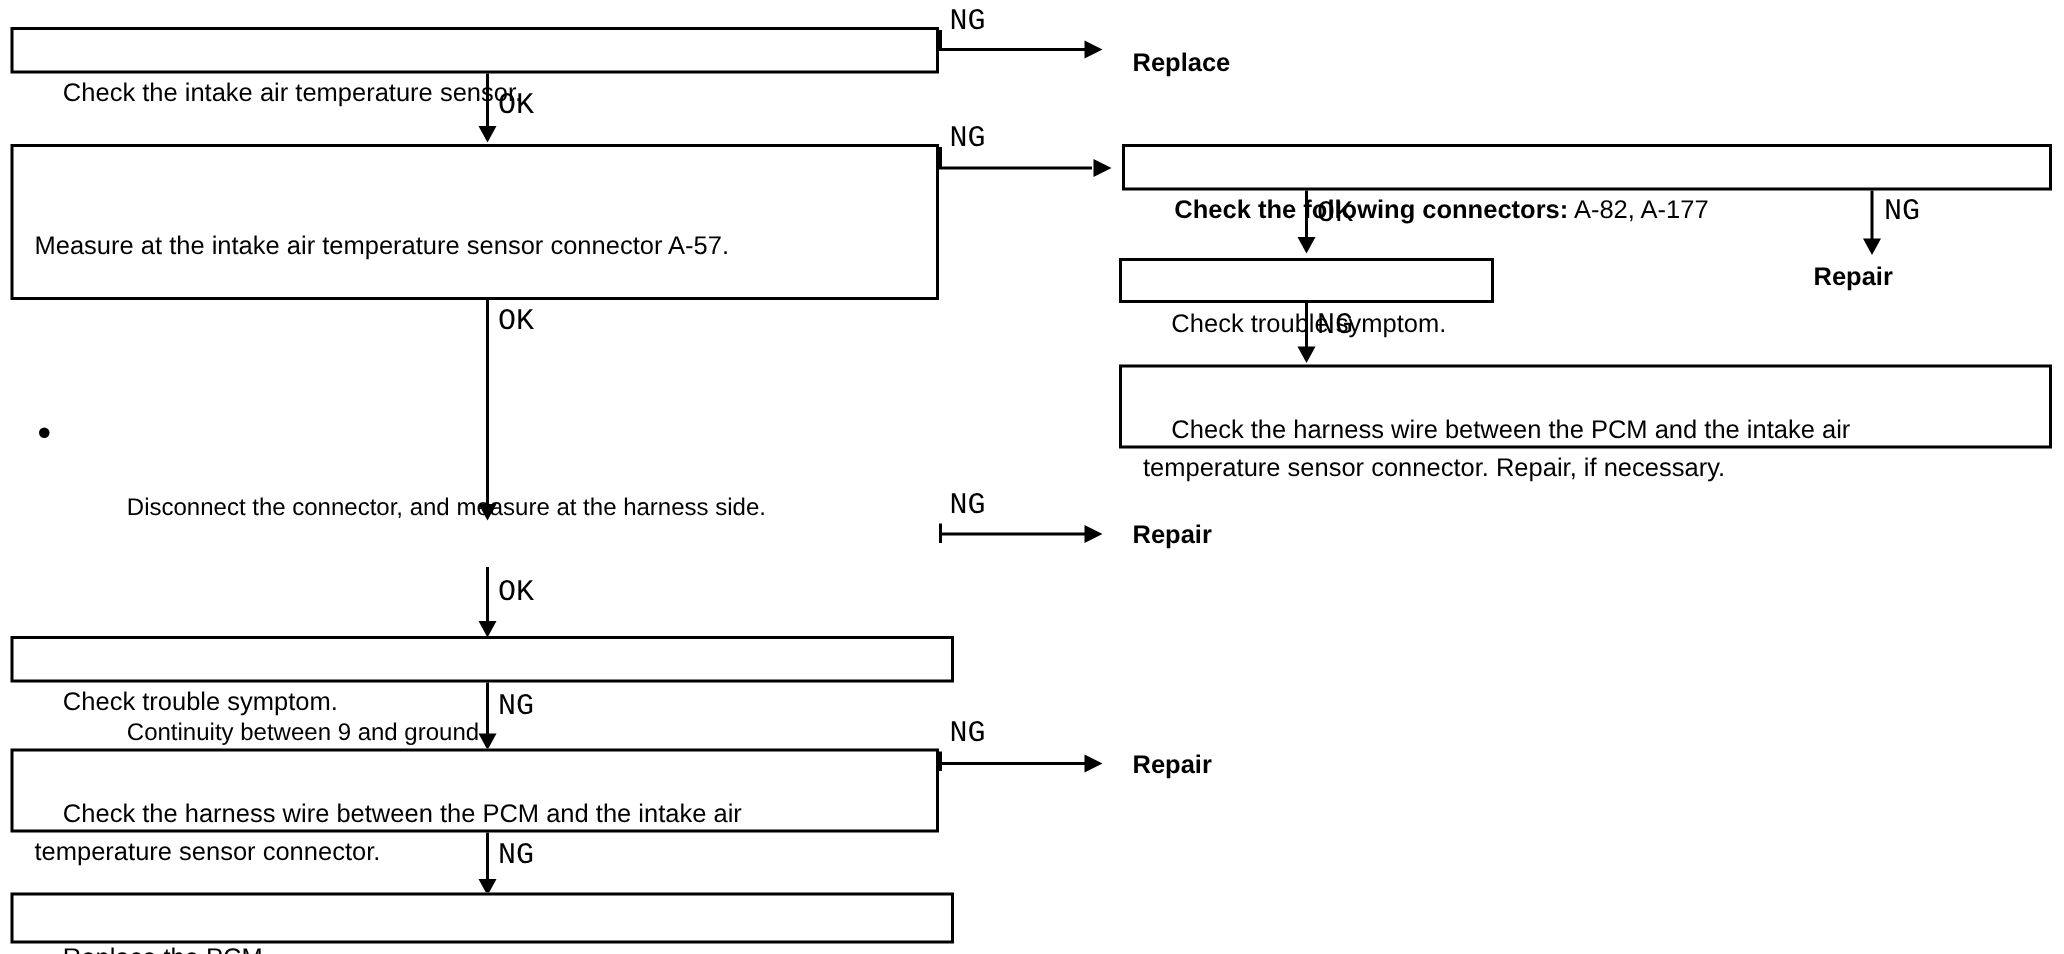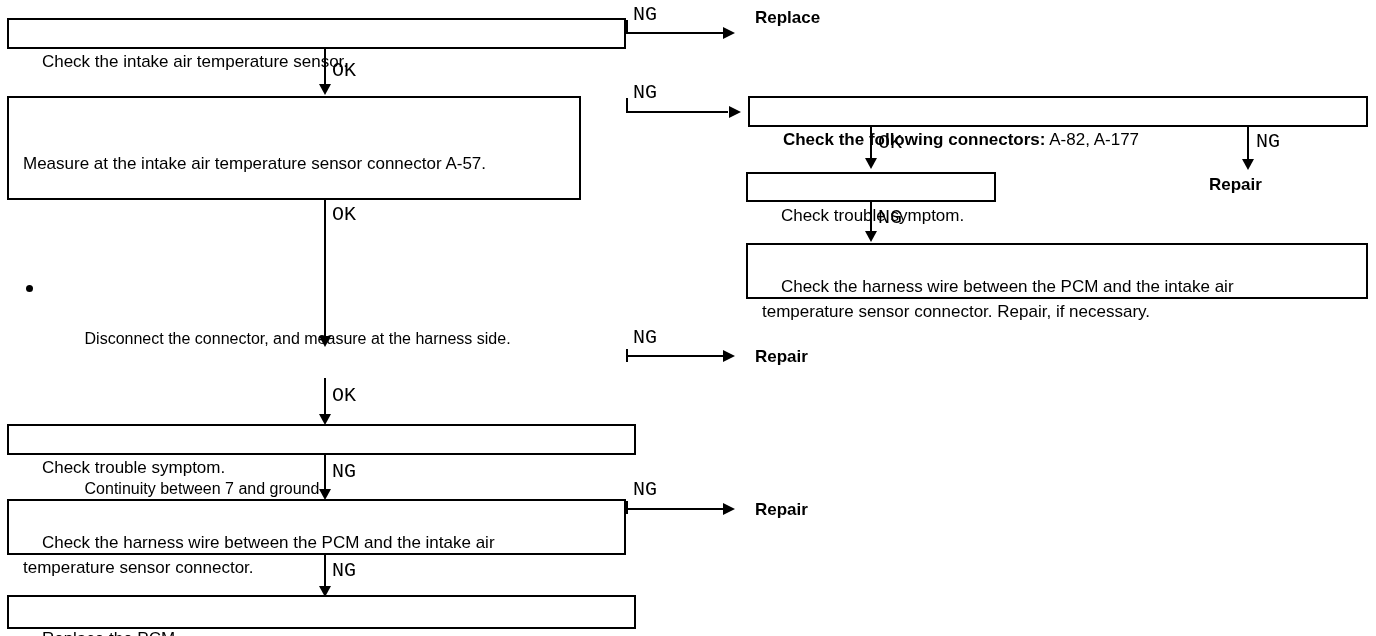--- a/index.html
+++ b/index.html
@@ -103,36 +103,36 @@
 <div id="canvas">
 
   <div class="box" style="left:7px; top:18px; width:619px; height:31px;">
     <span class="reg">Check the intake air temperature sensor.</span>
   </div>
 
   <div class="edge-label" style="left:633px; top:6px;">NG</div>
   <div class="vline" style="left:626px; top:20px; height:13px;"></div>
   <div class="hline" style="left:626px; top:32px; width:101px;"></div>
   <div class="arrow-right" style="left:723px; top:27px;"></div>
-  <div class="terminal" style="left:755px; top:8px;">Replace</div>
+  <div class="terminal" style="left:755px; top:32px;">Replace</div>
 
   <div class="vline" style="left:324px; top:49px; height:36px;"></div>
   <div class="arrow-down" style="left:319px; top:84px;"></div>
   <div class="edge-label" style="left:332px; top:62px;">OK</div>
 
-  <div class="box" style="left:7px; top:96px; width:574px; height:104px; padding-top:3px;">
+  <div class="box" style="left:7px; top:96px; width:619px; height:104px; padding-top:3px;">
     <div>Measure at the intake air temperature sensor connector A-57.</div>
     <ul class="blist">
       <li>
         <span class="dot"></span>
         <span>Disconnect the connector, and measure at the harness side.</span>
       </li>
       <li>
         <span class="dot"></span>
-        <span>Continuity between 7 and ground</span>
+        <span>Continuity between 9 and ground</span>
       </li>
     </ul>
     <div class="okline">
       <span style="display:inline-block;width:10px;"></span>
     </div>
   </div>
 
   <div class="edge-label" style="left:633px; top:84px;">NG</div>
   <div class="vline" style="left:626px; top:98px; height:14px;"></div>
   <div class="hline" style="left:626px; top:111px; width:102px;"></div>

